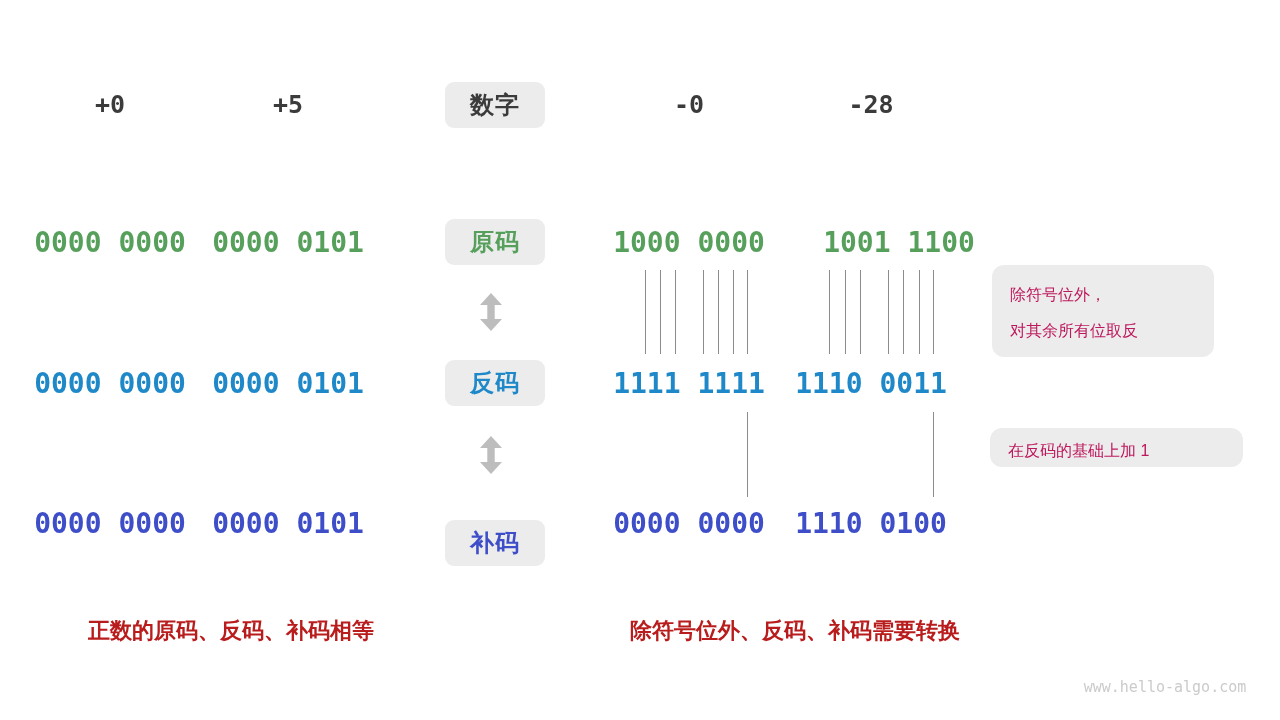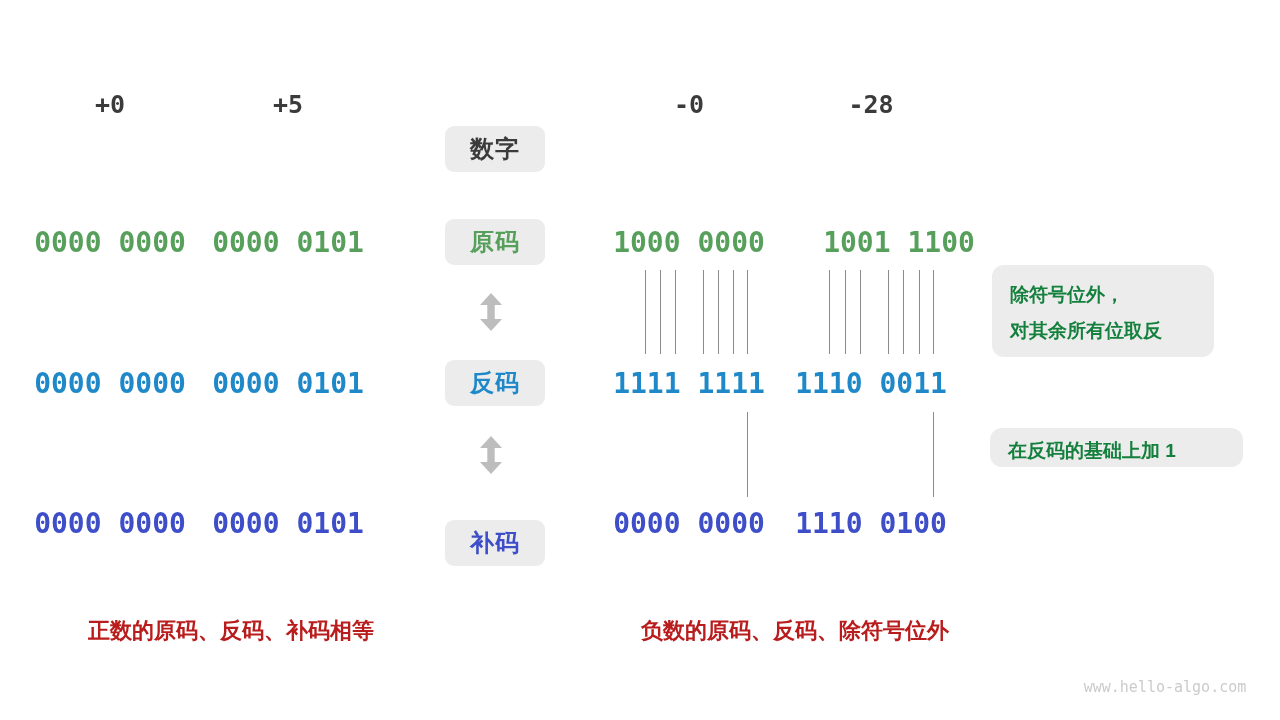--- a/index.html
+++ b/index.html
@@ -40,44 +40,44 @@
     height: 46px;
     background: #ececec;
     border-radius: 9px;
     display: flex;
     align-items: center;
     justify-content: center;
     font-size: 24px;
     font-weight: bold;
     letter-spacing: 1px;
   }
-  .label-dark { color: #3b3b3b; margin-top: 44px; }
+  .label-dark { color: #3b3b3b; }
 
   .vline {
     position: absolute;
     width: 1px;
     background: #8c8c8c;
   }
   .flip-line { top: 270px; height: 84px; }
   .carry-line { top: 412px; height: 85px; }
 
   .arrow {
     position: absolute;
     transform: translate(-50%, -50%);
     width: 24px;
     height: 38px;
   }
 
   .annotation {
     position: absolute;
     background: #ececec;
     border-radius: 12px;
-    color: #15803d;
-    font-weight: bold;
-    font-size: 19px;
+    color: #be185d;
+    font-weight: normal;
+    font-size: 16px;
     white-space: pre;
     box-sizing: border-box;
   }
   .annotation-flip {
     left: 992px; top: 265px;
     width: 222px; height: 92px;
     padding: 12px 0 0 18px;
     line-height: 36px;
   }
   .annotation-carry {
@@ -168,17 +168,17 @@
     <div class="binary" style="left:288px; top:523px;">0000 0101</div>
     <div class="label-box indigo-text" style="left:495px; top:523px;margin-top:20px;">补码</div>
     <div class="binary" style="left:689px; top:523px;">0000 0000</div>
     <div class="binary" style="left:871px; top:523px;">1110 0100</div>
   </div>
 
   <div class="annotation annotation-flip"><span>除符号位外，</span><br><span>对其余所有位取反</span></div>
   <div class="annotation annotation-carry">在反码的基础上加 1</div>
 
   <div class="caption" style="left:231px; top:631px;">正数的原码、反码、补码相等</div>
-  <div class="caption" style="left:795px; top:631px;">负数的原码、反码、除符号位外</div>
+  <div class="caption" style="left:795px; top:631px;">除符号位外、反码、补码需要转换</div>
 
   <div class="watermark" style="left:1158px; top:687px;">www.hello-algo.com</div>
 
 </div>
 
 </body></html>

